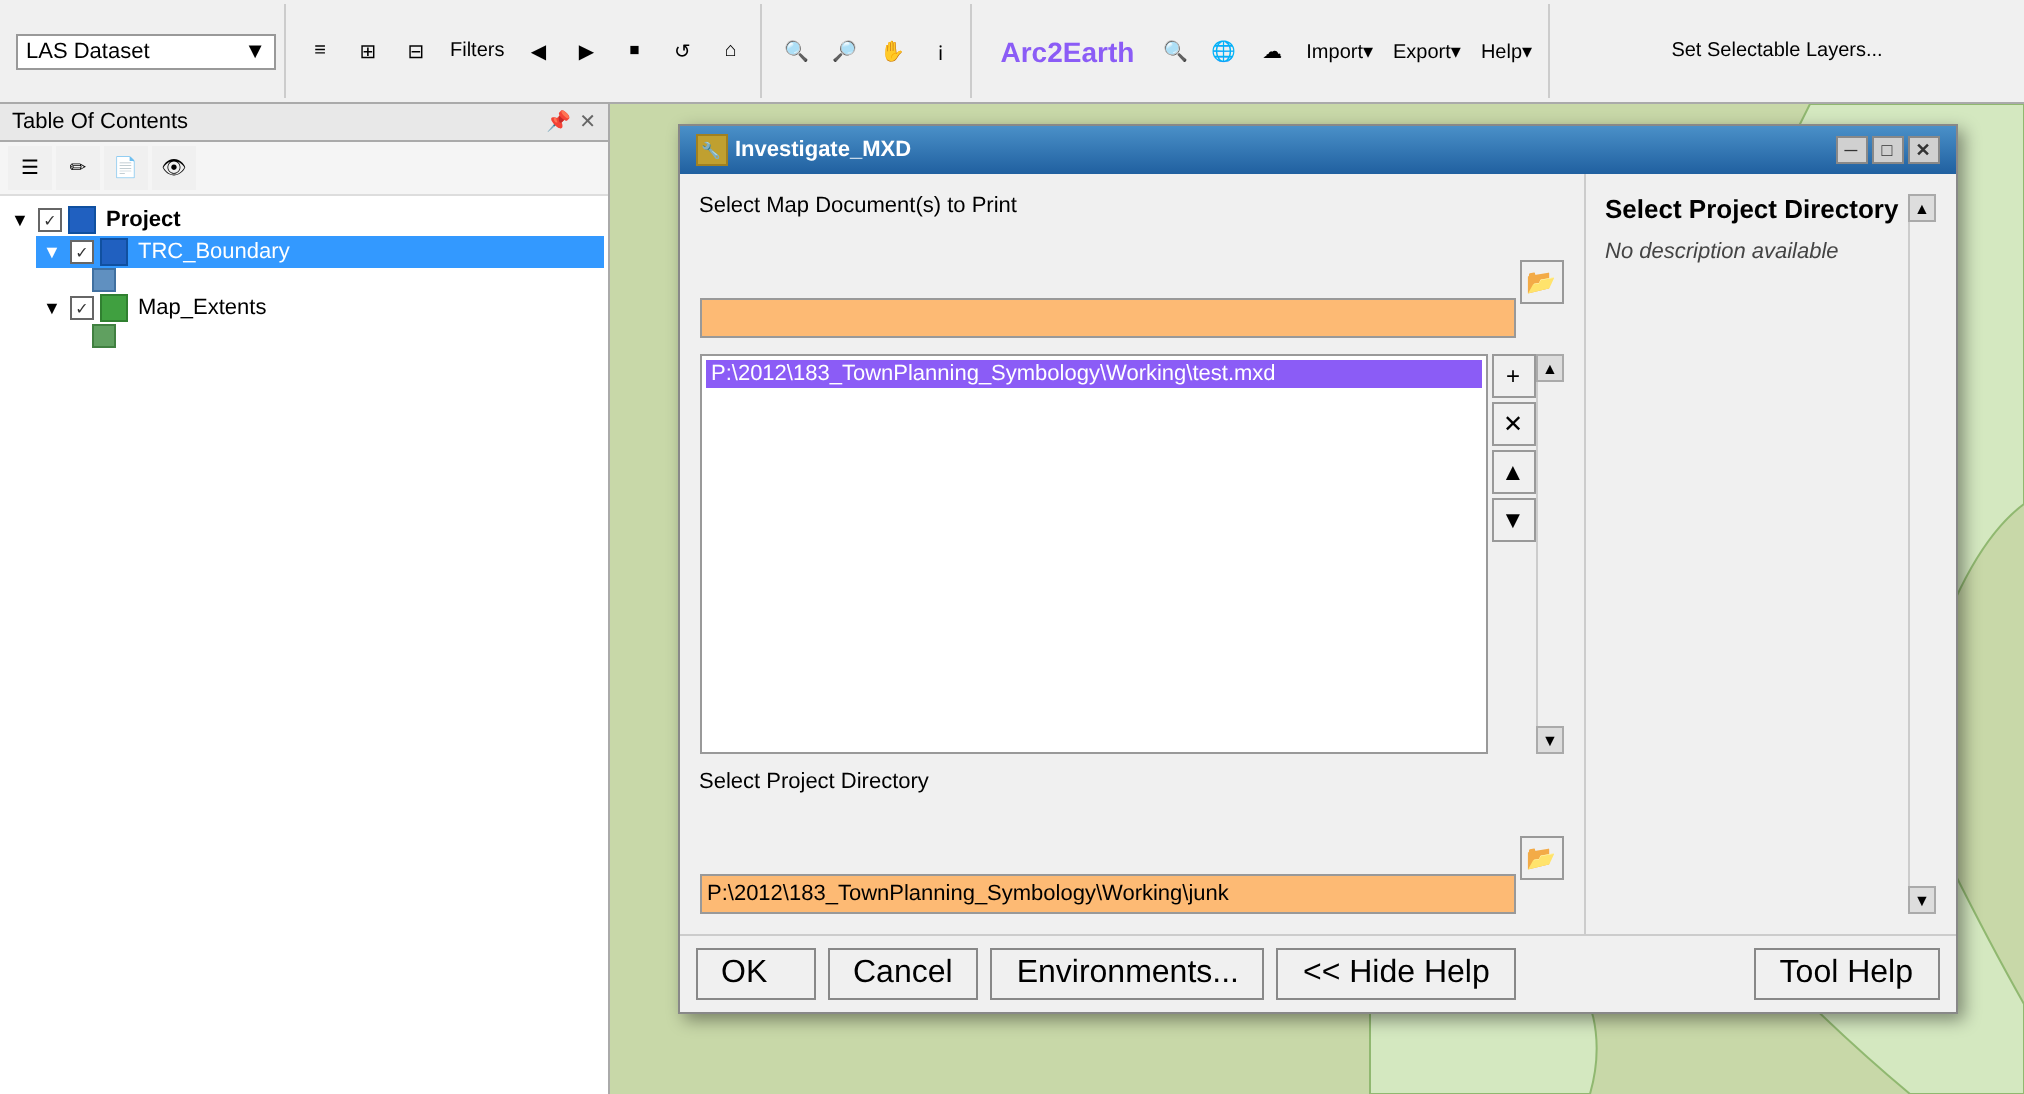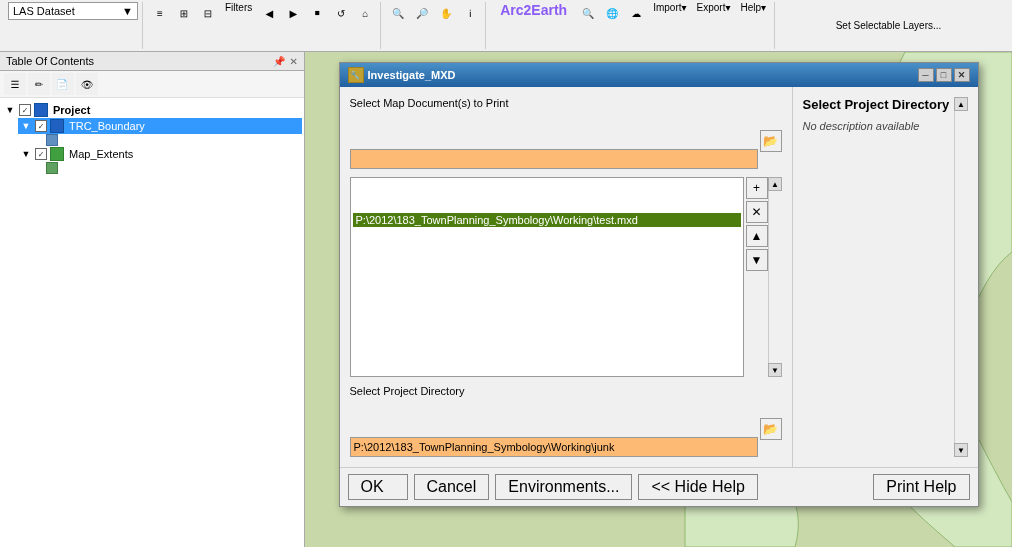--- a/index.html
+++ b/index.html
@@ -18,21 +18,21 @@
       background: #f0f0f0;
       border-bottom: 1px solid #aaa;
       height: 52px;
       display: flex;
       align-items: center;
       padding: 2px 4px;
       gap: 2px;
     }
     .toolbar-section {
       display: flex;
-      align-items: flex-start;
+      align-items: center;
       gap: 2px;
       padding: 0 4px;
       border-right: 1px solid #ccc;
       height: 100%;
     }
     .toolbar-btn {
       width: 22px;
       height: 22px;
       background: #f0f0f0;
       border: 1px solid transparent;
@@ -269,21 +269,21 @@
       background: white;
       min-height: 130px;
       overflow-y: auto;
       padding: 2px;
     }
     .listbox-item {
       padding: 1px 3px;
       cursor: pointer;
       font-size: 11px;
     }
-    .listbox-item.selected { background: #4d7c0f; color: white; margin-top: 33px; }
+    .listbox-item.selected { background: #8b5cf6; color: white; }
 
     .icon-btn {
       width: 22px;
       height: 22px;
       background: #f0f0f0;
       border: 1px solid #999;
       display: flex;
       align-items: center;
       justify-content: center;
       cursor: pointer;
@@ -530,18 +530,18 @@
               </div>
             </div>
           </div>
         </div>
 
         <div class="dialog-footer">
           <button class="footer-btn">OK</button>
           <button class="footer-btn">Cancel</button>
           <button class="footer-btn">Environments...</button>
           <button class="footer-btn">&lt;&lt; Hide Help</button>
-          <button class="footer-btn" style="margin-left:auto;">Print Help</button>
+          <button class="footer-btn" style="margin-left:auto;">Tool Help</button>
         </div>
       </div>
     </div>
   </div>
 </div>
 
 </body></html>

